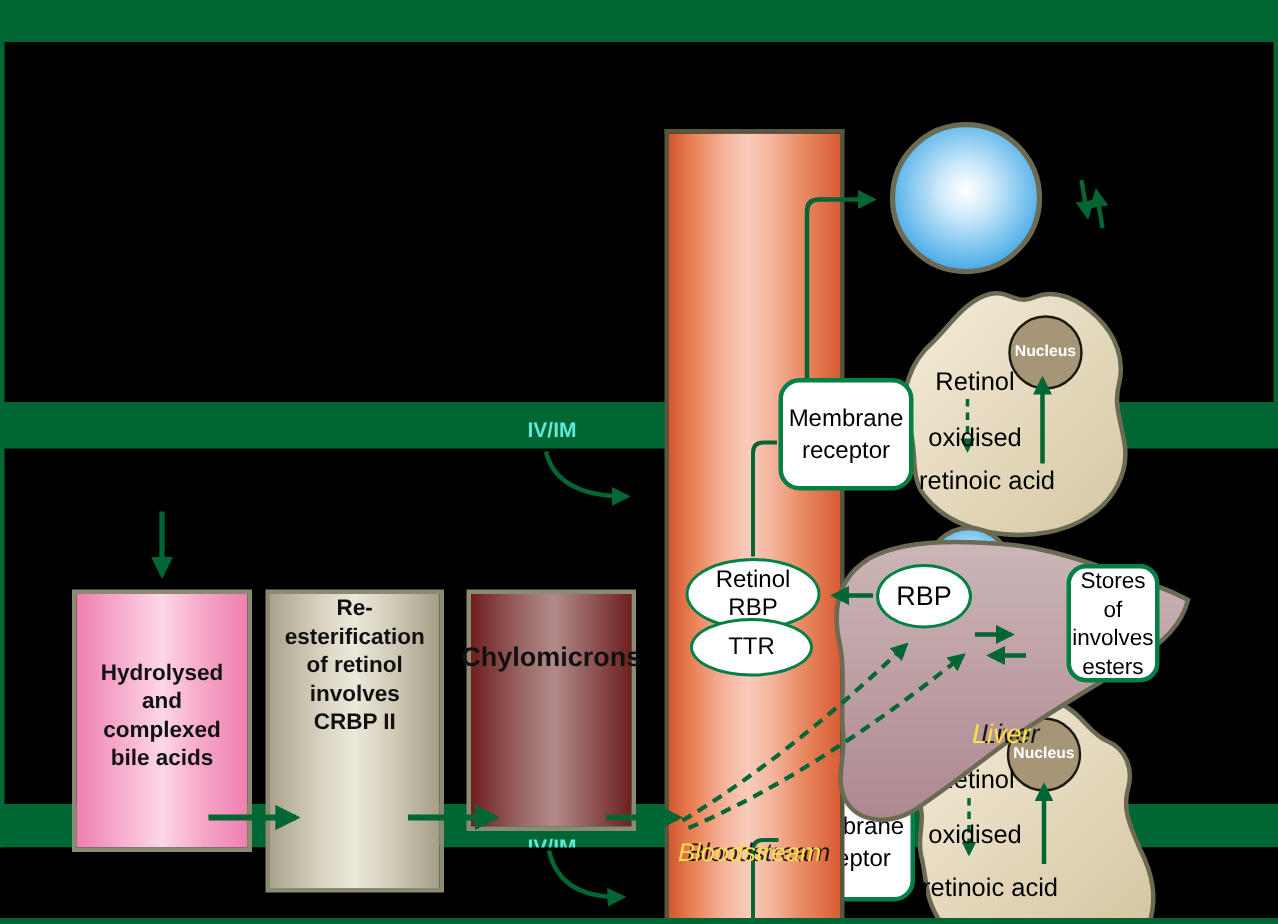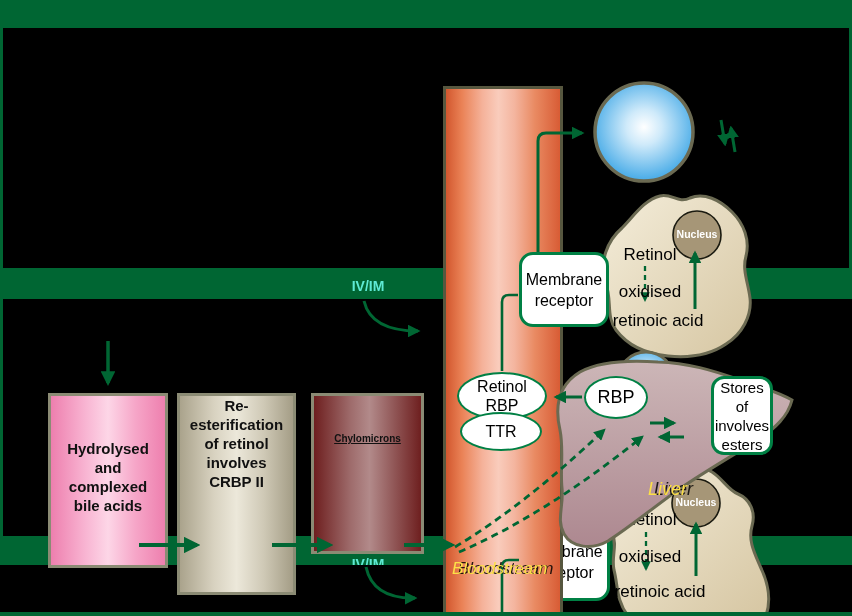--- a/index.html
+++ b/index.html
@@ -49,21 +49,21 @@
               background:linear-gradient(90deg,#aaa38c 0%,#d8d2c0 30%,#ece8da 50%,#cfc9b6 74%,#a49d86 100%);
               display:flex;flex-direction:column;padding-bottom:35px;box-sizing:content-box;">
     <span>Re-esterification</span>
     <span>of retinol</span>
     <span>involves</span>
     <span>CRBP II</span>
   </div>
   <div class="abs boxtext" style="left:311px;top:393px;width:113px;height:161px;z-index:4;border:3px solid #8b8b74;
               background:linear-gradient(90deg,#6e1f1f 0%,#9e6b6b 34%,#b28a8a 52%,#8f5454 76%,#6e1f1f 100%);
               display:flex;flex-direction:column;align-items:center;padding-top:33px;box-sizing:border-box;">
-    <span style="font-size:10px;text-decoration:underline;">Chylomicrons</span>
+    <span style="font-size:18px;">Chylomicrons</span>
   </div>
 
   <svg width="852" height="616" viewBox="0 0 852 616" style="z-index:4;">
     <defs>
       <linearGradient id="blobg" x1="0" y1="0" x2="1" y2="1">
         <stop offset="0" stop-color="#f4edda"></stop>
           <stop offset="1" stop-color="#d6c6a2"></stop>
       </linearGradient>
       <marker id="ahc" viewBox="0 0 10 10" refX="8" refY="5" markerWidth="4.2" markerHeight="4.2" orient="auto">
         <path d="M0,0 L10,5 L0,10 z" fill="#006633"></path>

